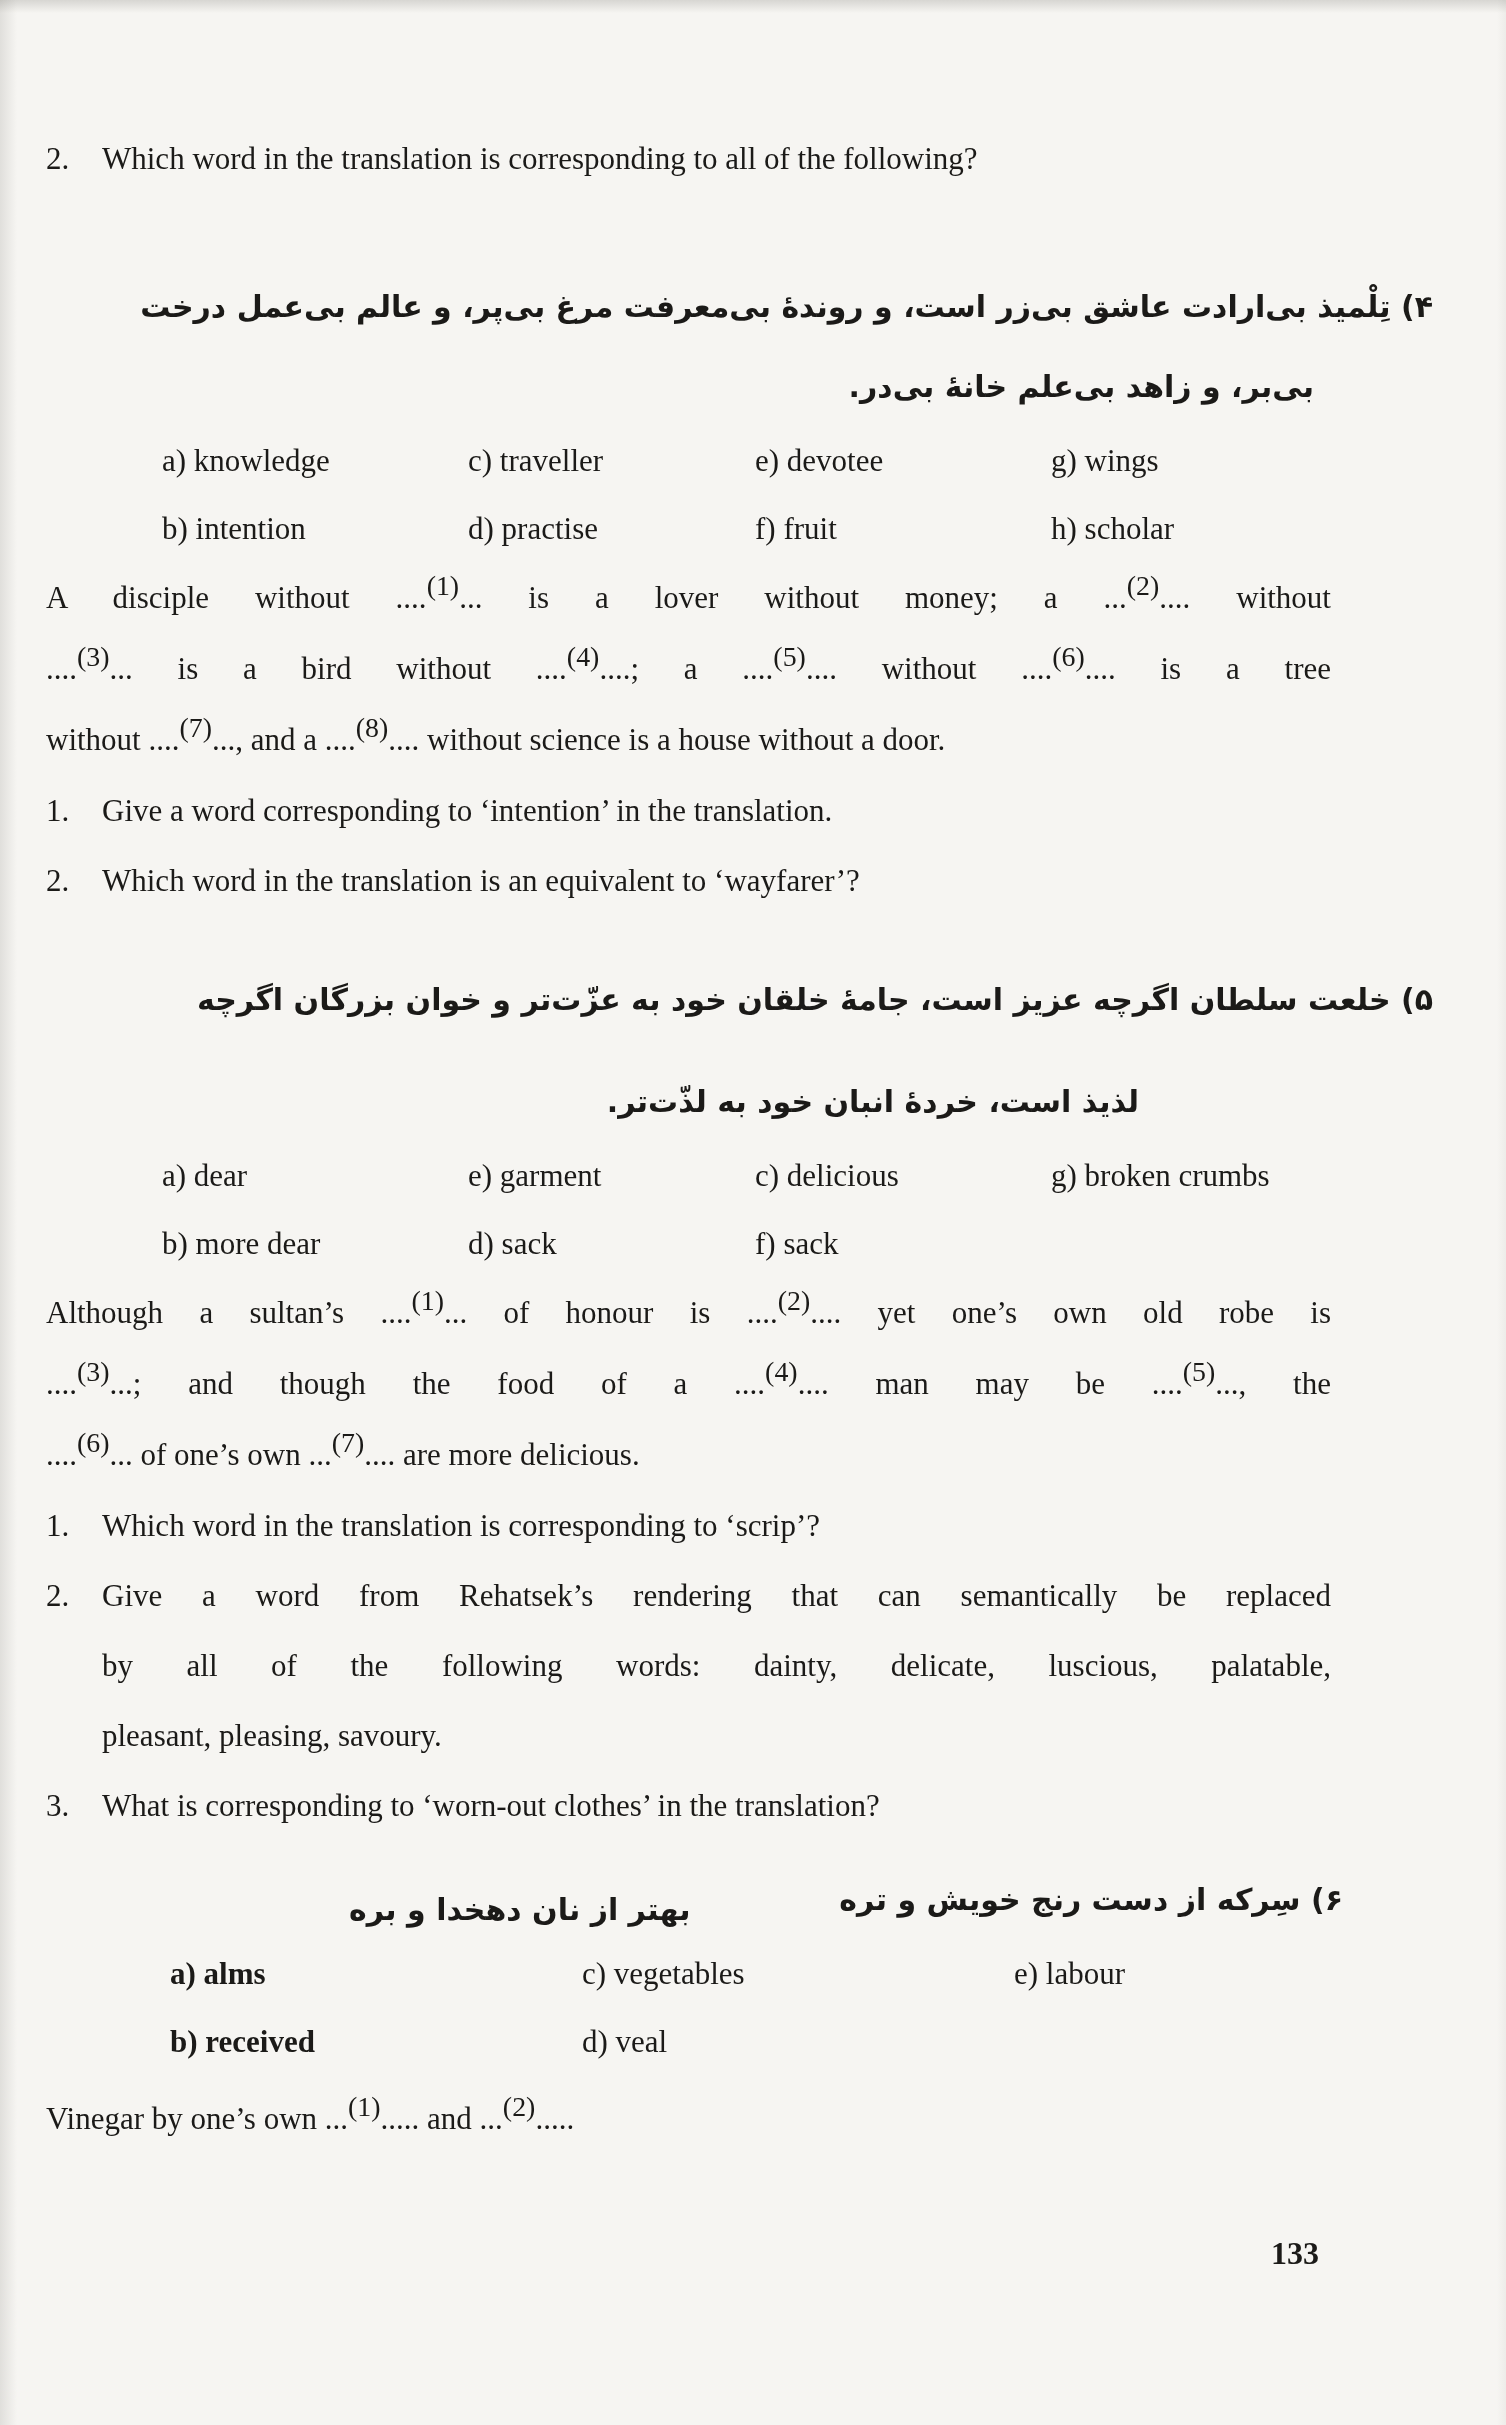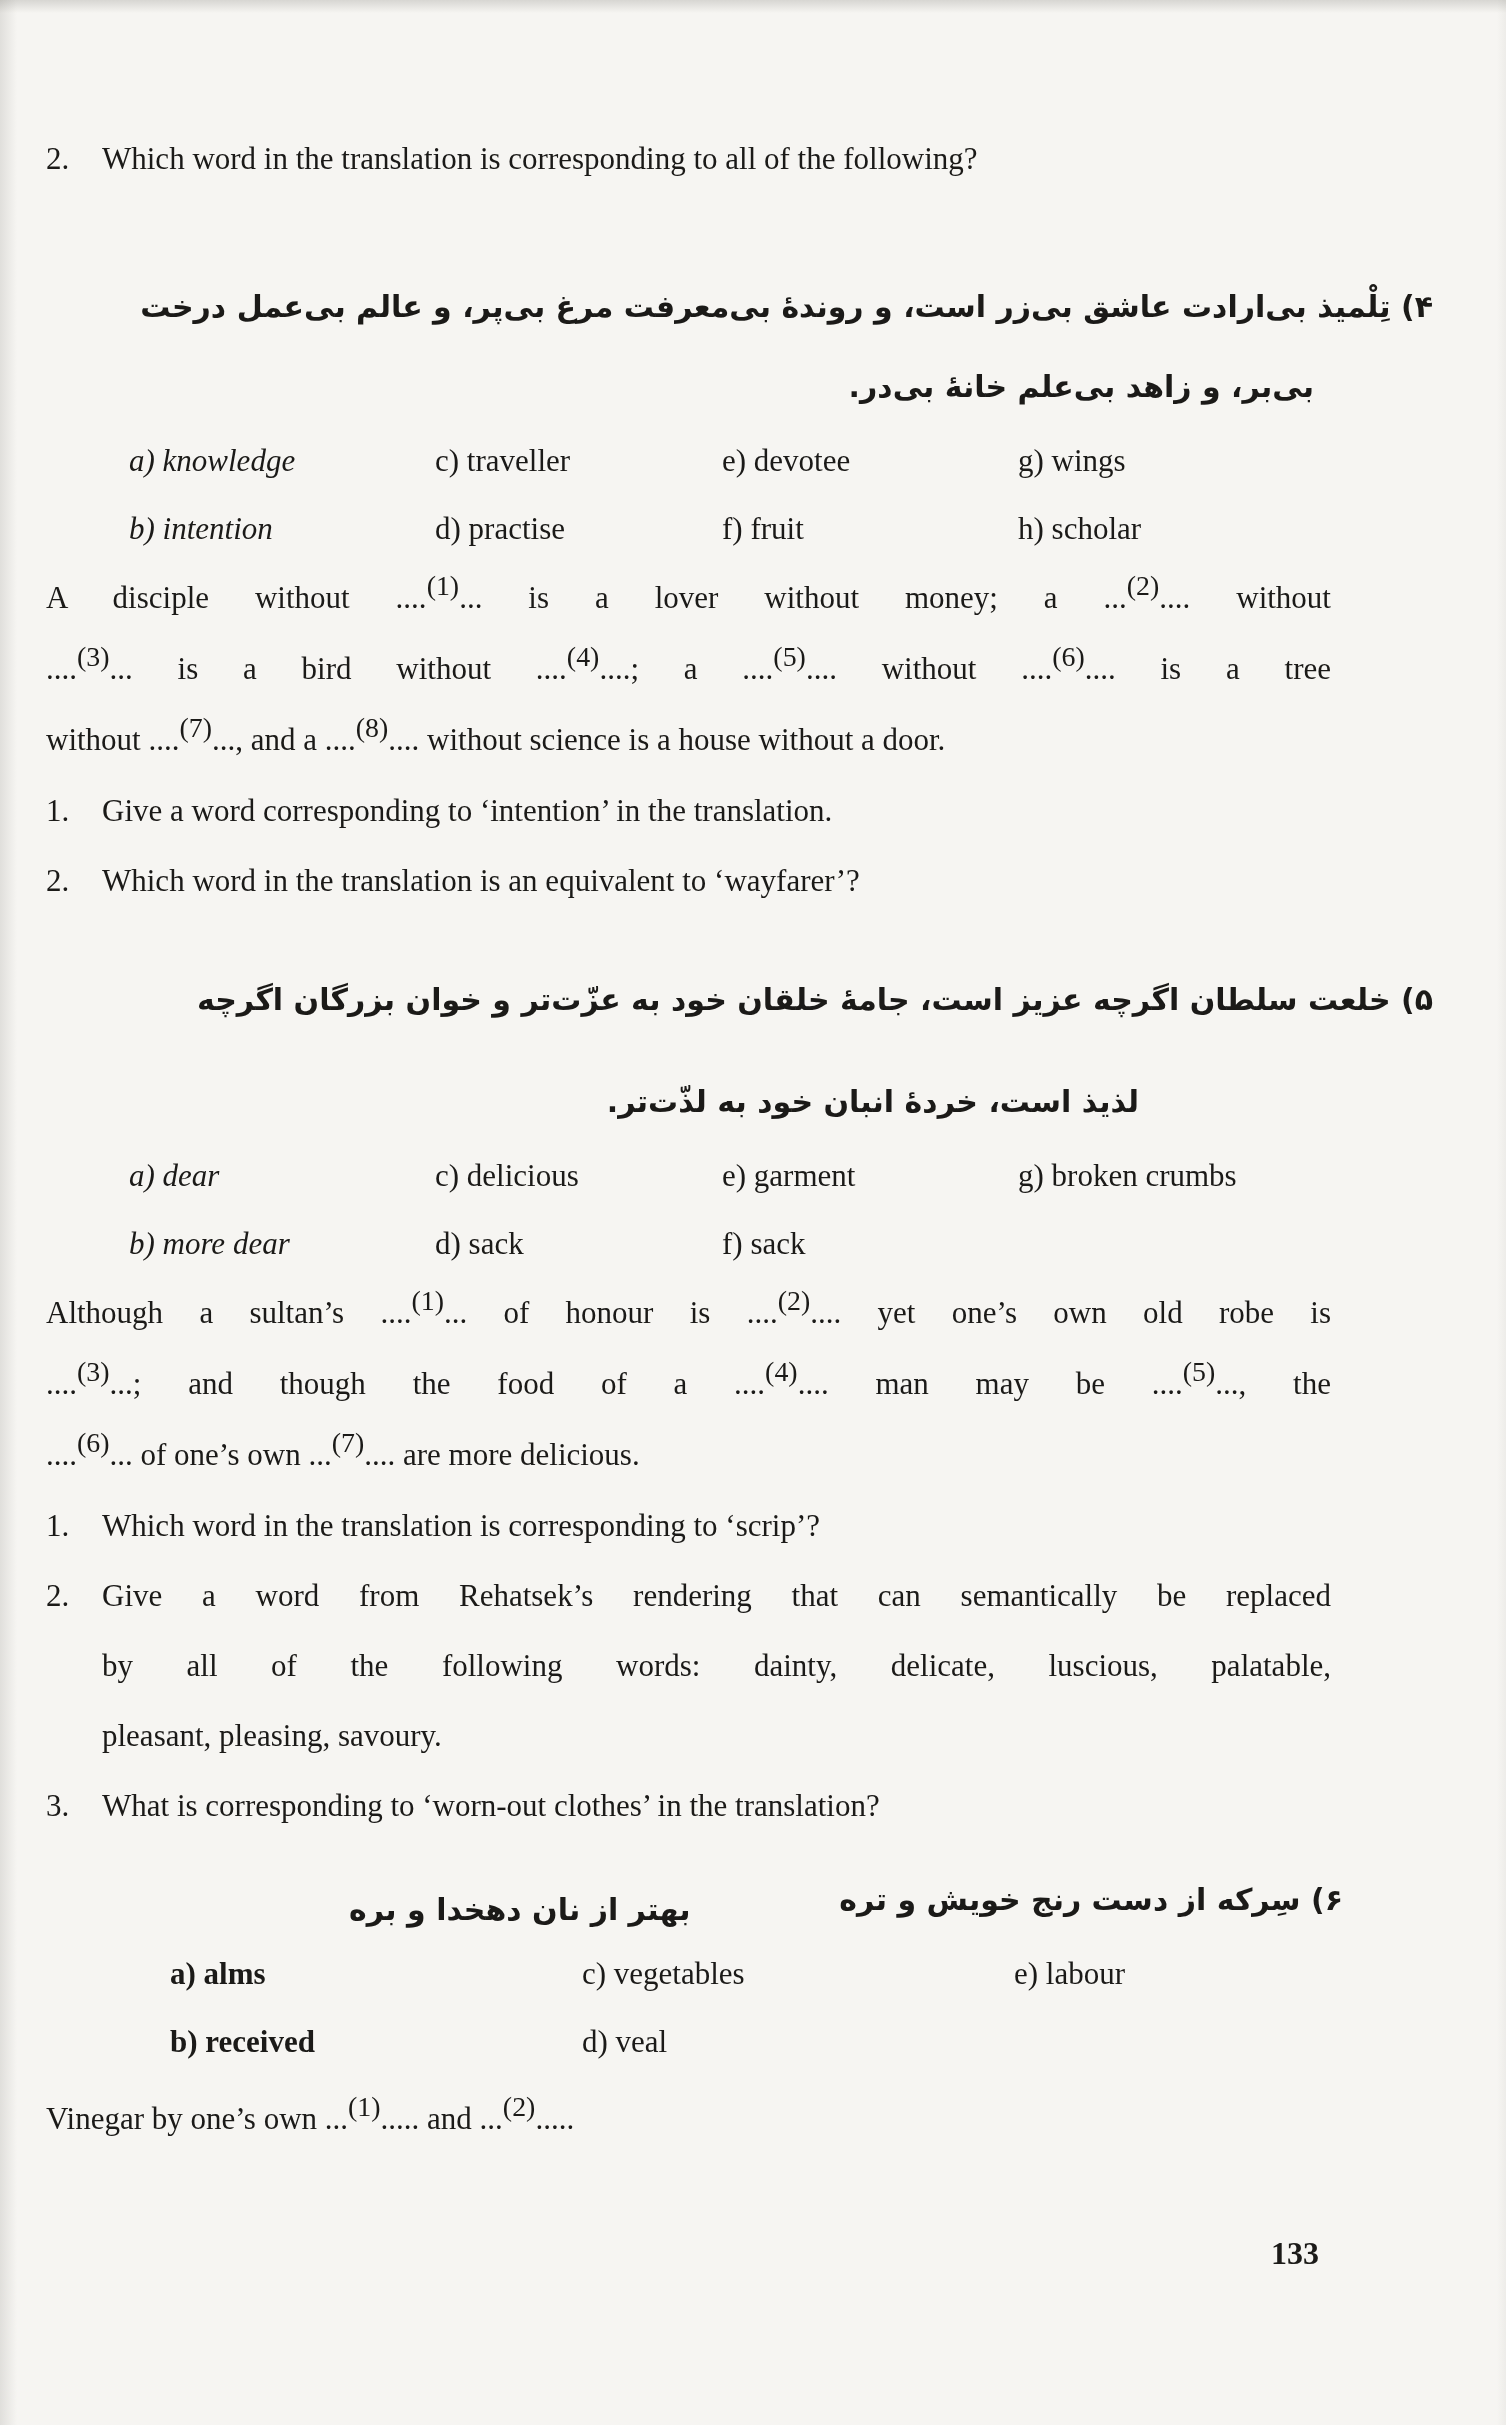--- a/index.html
+++ b/index.html
@@ -46,21 +46,21 @@
   .fa5 { margin-top:44px; }
   .fa5 .l2 { margin-right:294px; margin-top:22px; }
   .fa-pair {
     margin-top:19.4px;
     display:flex; direction:rtl; justify-content:space-between;
     padding-right:90px; padding-left:303px;
   }
   .fa-pair .left-phrase { position:relative; top:10px; }
   .optrow { display:flex; line-height:68px; }
   .optrow .opt { flex:none; }
-  .row4 .opt:nth-child(1) { margin-left:83px; width:306px;font-style:italic; }
+  .row4 .opt:nth-child(1) { margin-left:116px; width:306px; }
   .row4 .opt:nth-child(2) { width:287px; }
   .row4 .opt:nth-child(3) { width:296px; }
   .row4 .opt:nth-child(4) { flex:1; }
   .row3 .opt:nth-child(1) { margin-left:124px; width:412px;font-weight:bold; }
   .row3 .opt:nth-child(2) { width:432px; }
   .row3 .opt:nth-child(3) { flex:1; }
   .vinegar { margin-top:7.3px; }
   .pagenum {
     margin-top:63px;
     text-align:right; padding-right:114px;
@@ -117,22 +117,22 @@
       <span class="body">Which word in the translation is an equivalent to ‘wayfarer’?</span>
     </div>
 
     <div class="fa fa5">
       <div class="l1">۵) خلعت سلطان اگرچه عزیز است، جامۀ خلقان خود به عزّت‌تر و خوان بزرگان اگرچه</div>
       <div class="l2">لذیذ است، خردۀ انبان خود به لذّت‌تر.</div>
     </div>
 
     <div class="en optrow row4">
       <span class="opt">a) dear</span>
+      <span class="opt">e) garment</span>
       <span class="opt">c) delicious</span>
-      <span class="opt">e) garment</span>
       <span class="opt">g) broken crumbs</span>
     </div>
     <div class="en optrow row4">
       <span class="opt">b) more dear</span>
       <span class="opt">d) sack</span>
       <span class="opt">f) sack</span>
     </div>
 
     <div class="en cloze jblock">
       <div>Although a sultan’s ....<span class="bn">(1)</span>... of honour is ....<span class="bn">(2)</span>.... yet one’s own old robe is</div>

